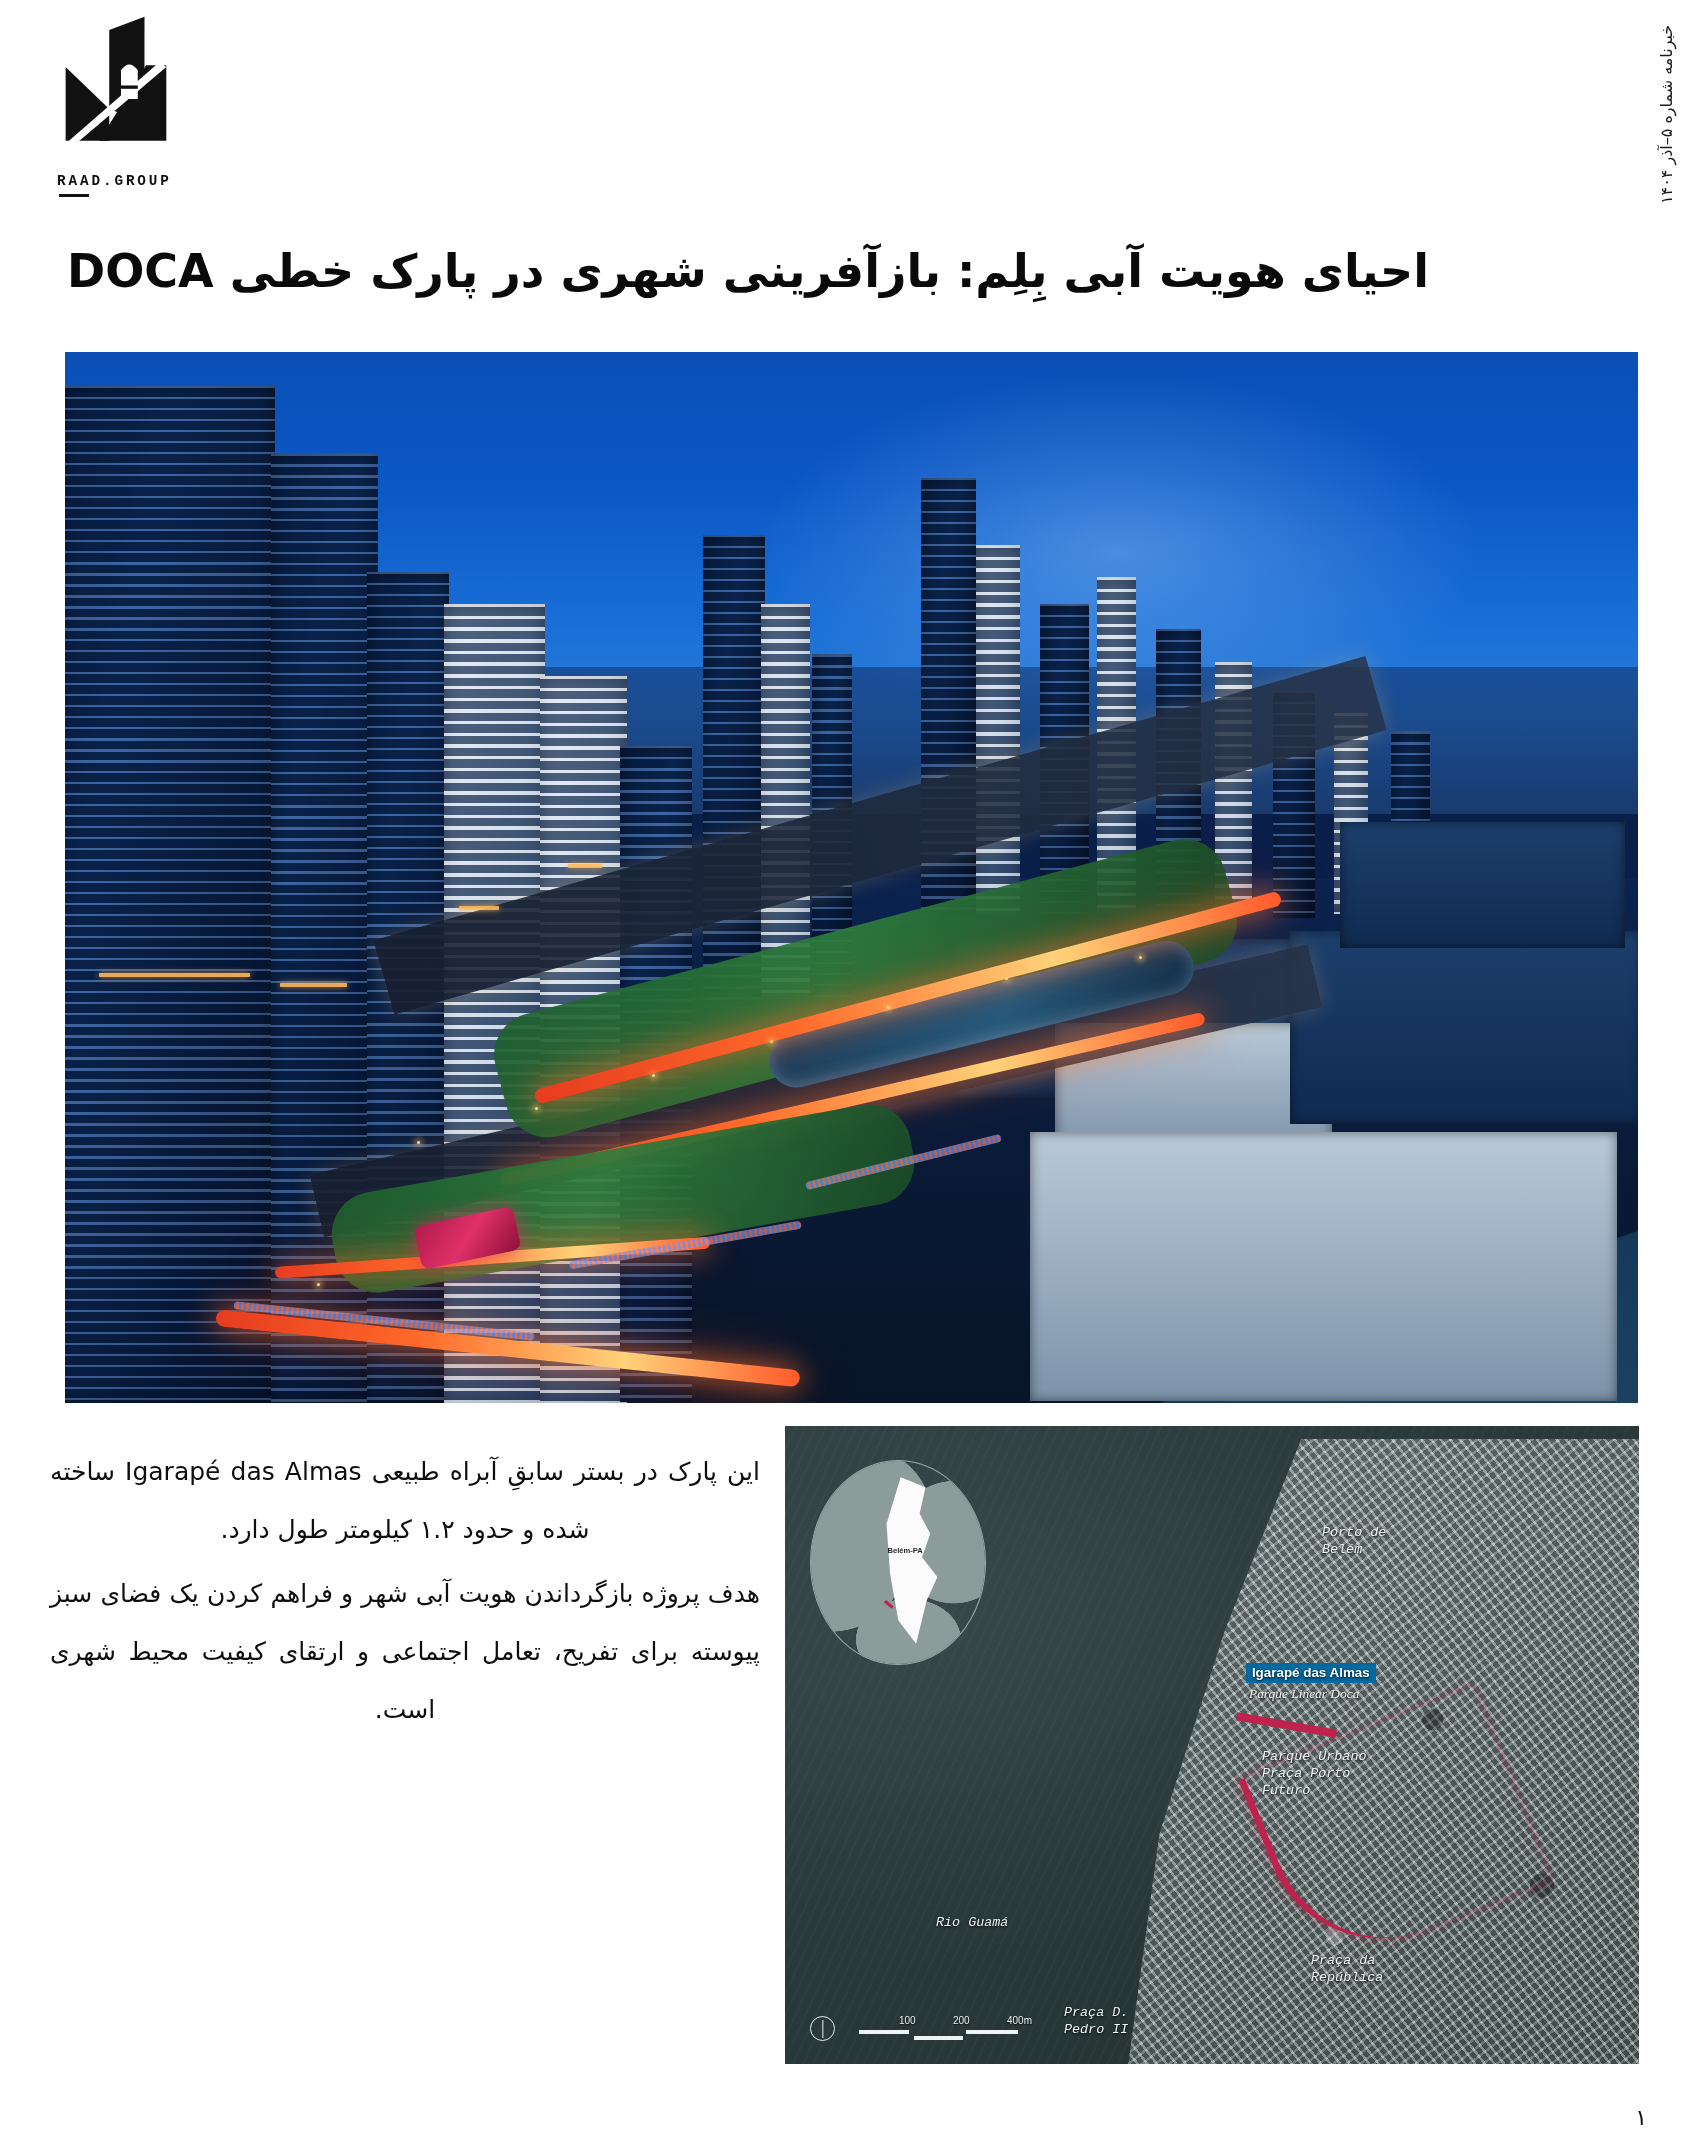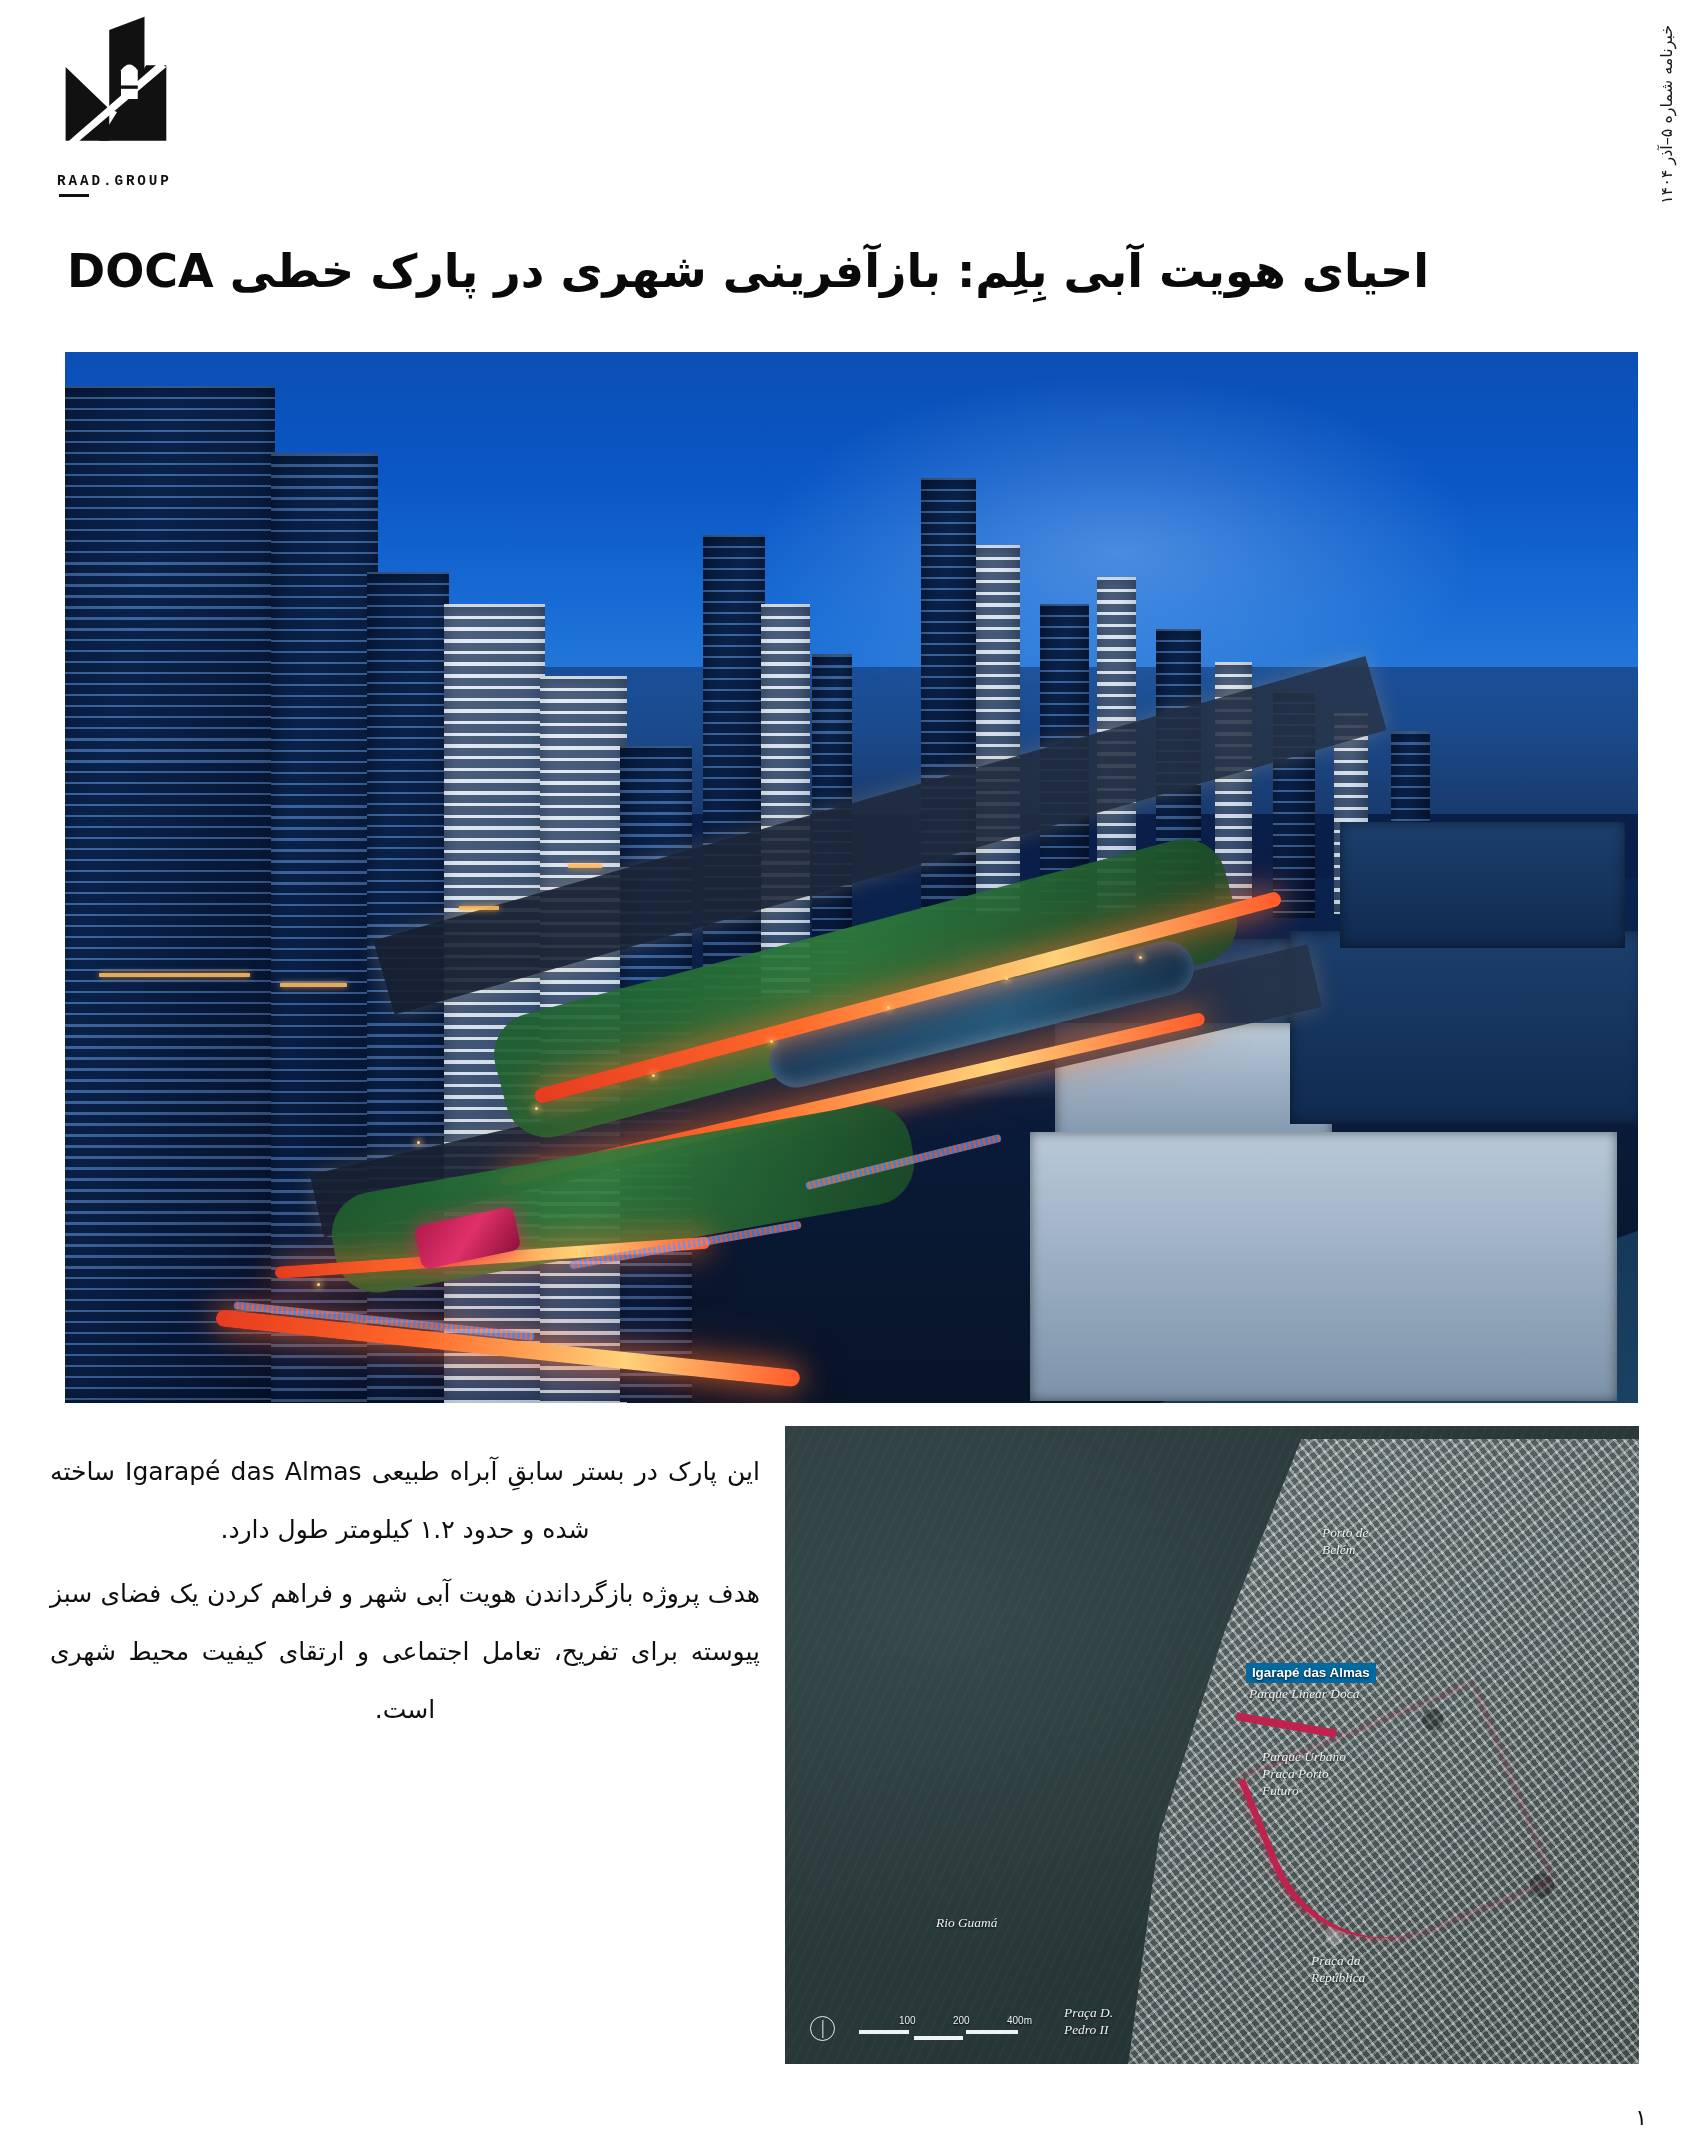--- a/index.html
+++ b/index.html
@@ -297,21 +297,21 @@
     white-space: nowrap;
   }
   .inset-mark {
     position: absolute; left: 42%; top: 70%;
     width: 10px; height: 2.5px; background: #c0224e; transform: rotate(40deg);
   }
 
   .map-label {
     position: absolute;
     color: #eef3f3;
-    font-family: Liberation Serif, serif;
+    font-family: Liberation Mono, monospace;
     font-style: italic;
     font-size: 13.4px;
     line-height: 1.25;
     text-shadow: 0 0.8px 2.5px rgba(0,0,0,.9);
     white-space: pre-line;
   }
   .map-label.highlight {
     background: #0369a1;
     color: #fff;
     font-style: normal;
@@ -458,20 +458,26 @@
   </div>
 
   <div class="map-figure">
     <div class="map-water"></div>
     <div class="map-urban"></div>
     <div class="map-urban-grain"></div>
 
     <div class="park-route-tail"></div>
     <div class="park-route"></div>
 
+    <div class="inset-circle">
+      <div class="inset-land"></div>
+      <div class="inset-belem"></div>
+      <div class="inset-label">Belém-PA</div>
+      <div class="inset-mark"></div>
+    </div>
 
     <div class="map-label" style="left:537px; top:99px;">Porto de
 Belém</div>
 
     <div class="map-label highlight" style="left:461px; top:237px;">Igarapé das Almas</div>
 
     <div class="map-label sub" style="left:464px; top:260px;">Parque Linear Doca</div>
 
     <div class="map-label" style="left:477px; top:323px;">Parque Urbano
 Praça Porto

